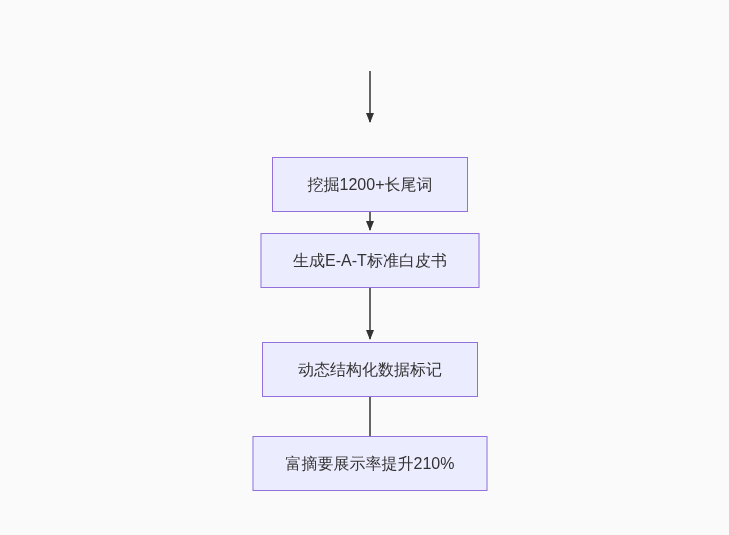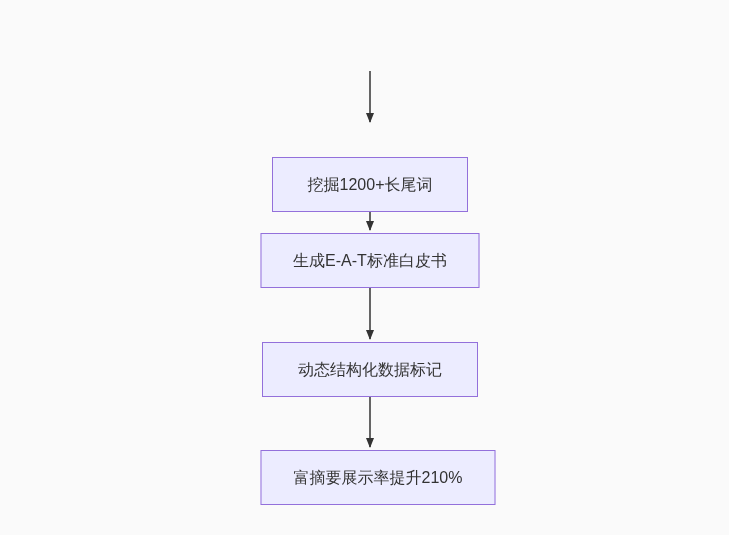--- a/index.html
+++ b/index.html
@@ -38,21 +38,21 @@
   .node .label {
     font-size: 16px;
     color: #333333;
     white-space: nowrap;
     line-height: 1;
   }
   .n1 { top: 16px;  width: 146px; }
   .n2 { top: 125px; width: 196px; margin-top: 32px; }
   .n3 { top: 233px; width: 219px; }
   .n4 { top: 342px; width: 216px; }
-  .n5 { top: 450px; width: 235px; margin-left: 8px; }
+  .n5 { top: 436px; width: 235px; }
 </style>
 </head>
 <body>
 
 <div class="canvas">
 
   <svg class="edges" width="729" height="535" viewBox="0 0 729 535" xmlns="http://www.w3.org/2000/svg">
     <defs>
       <marker id="arrowhead" markerWidth="10" markerHeight="8" refX="9" refY="4" orient="auto" markerUnits="userSpaceOnUse">
         <path d="M0,0 L10,4 L0,8 z" fill="#333333"></path>

